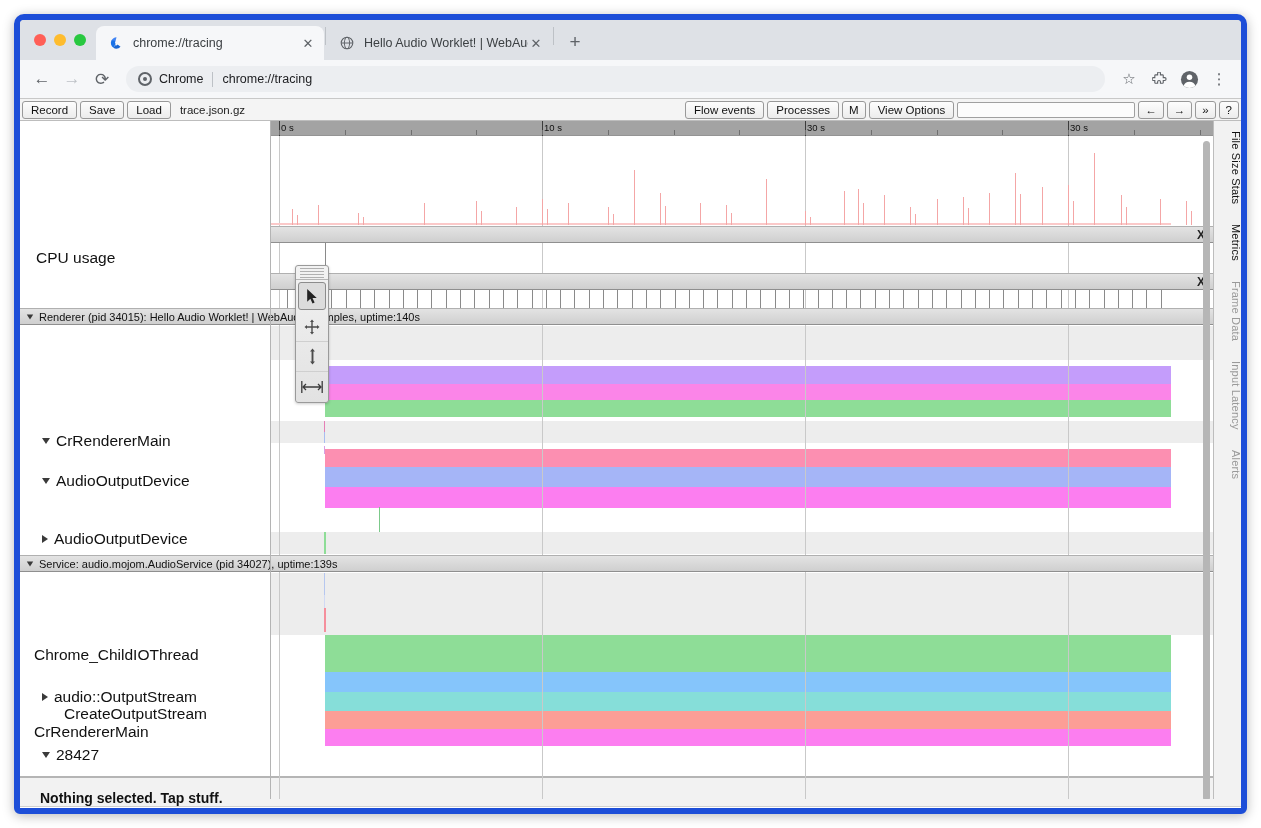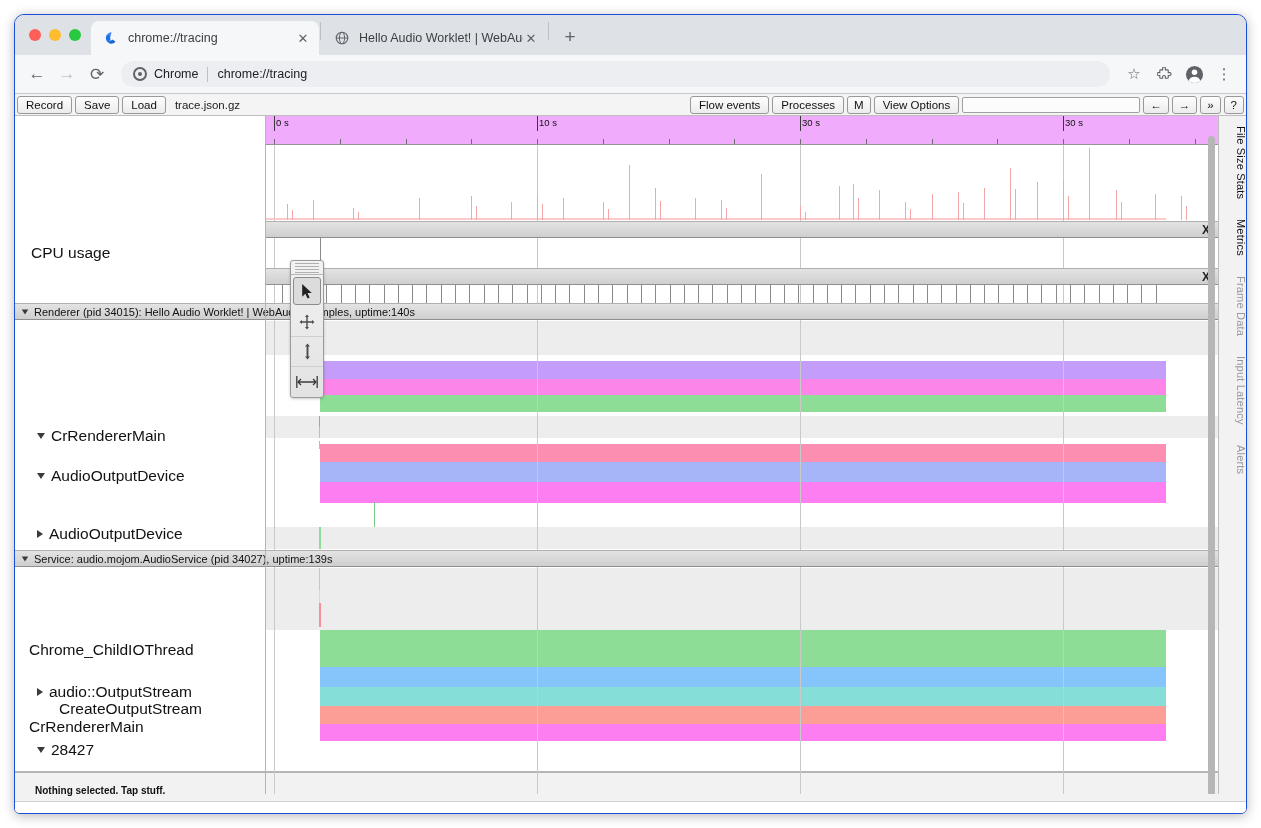--- a/index.html
+++ b/index.html
@@ -13,21 +13,21 @@
 
   
   #window {
     position: absolute;
     left: 14px; top: 14px;
     width: 1233px; height: 800px;
     background: #dee1e6;
     border-radius: 10px 10px 6px 6px;
     box-shadow: 0 2px 12px rgba(0,0,0,0.28);
     overflow: hidden;
-    border: 1px solid #1d4ed8;
+    border: 6px solid #1d4ed8;
   }
 
   
   #tabstrip {
     position: relative;
     height: 40px;
     background: #dee1e6;
     display: flex;
     align-items: flex-end;
     padding-left: 10px;
@@ -192,22 +192,22 @@
   #right-pane {
     position: absolute; left: 251px; top: 0;
     right: 28px; height: 100%;
     background: #fff;
     overflow: hidden;
   }
 
   
   #ruler {
     position: absolute; left: 0; top: 0;
-    width: 100%; height: 29px;
-    background: #f0abfc;
+    width: 100%; height: 15px;
+    background: #a3a3a3;
     border-bottom: 1px solid #949494;
     z-index: 12;
   }
   #ruler .tick-major {
     position: absolute; top: 0; width: 1px; height: 15px;
     background: #3b3b3b;
   }
   #ruler .tick-minor {
     position: absolute; bottom: 0; width: 1px; height: 5px;
     background: #6f6f6f;
@@ -363,21 +363,21 @@
 
   
   #statusbar {
     position: absolute; left: 0; bottom: 0;
     width: 100%; height: 44px;
     background: #f2f2f2;
     border-top: 2px solid #b5b5b5;
   }
   #status-text {
     position: absolute; left: 20px; top: 12px;
-    font-size: 10px; font-weight: bold; color: #111;
+    font-size: 14px; font-weight: bold; color: #111;
   }
   #status-under {
     position:absolute; left:0; bottom:0; width:100%; height:14px;
     background:#ffffff; border-top:1px solid #d0d0d0;
   }
 </style>
 </head>
 <body>
 
 <div id="window">

